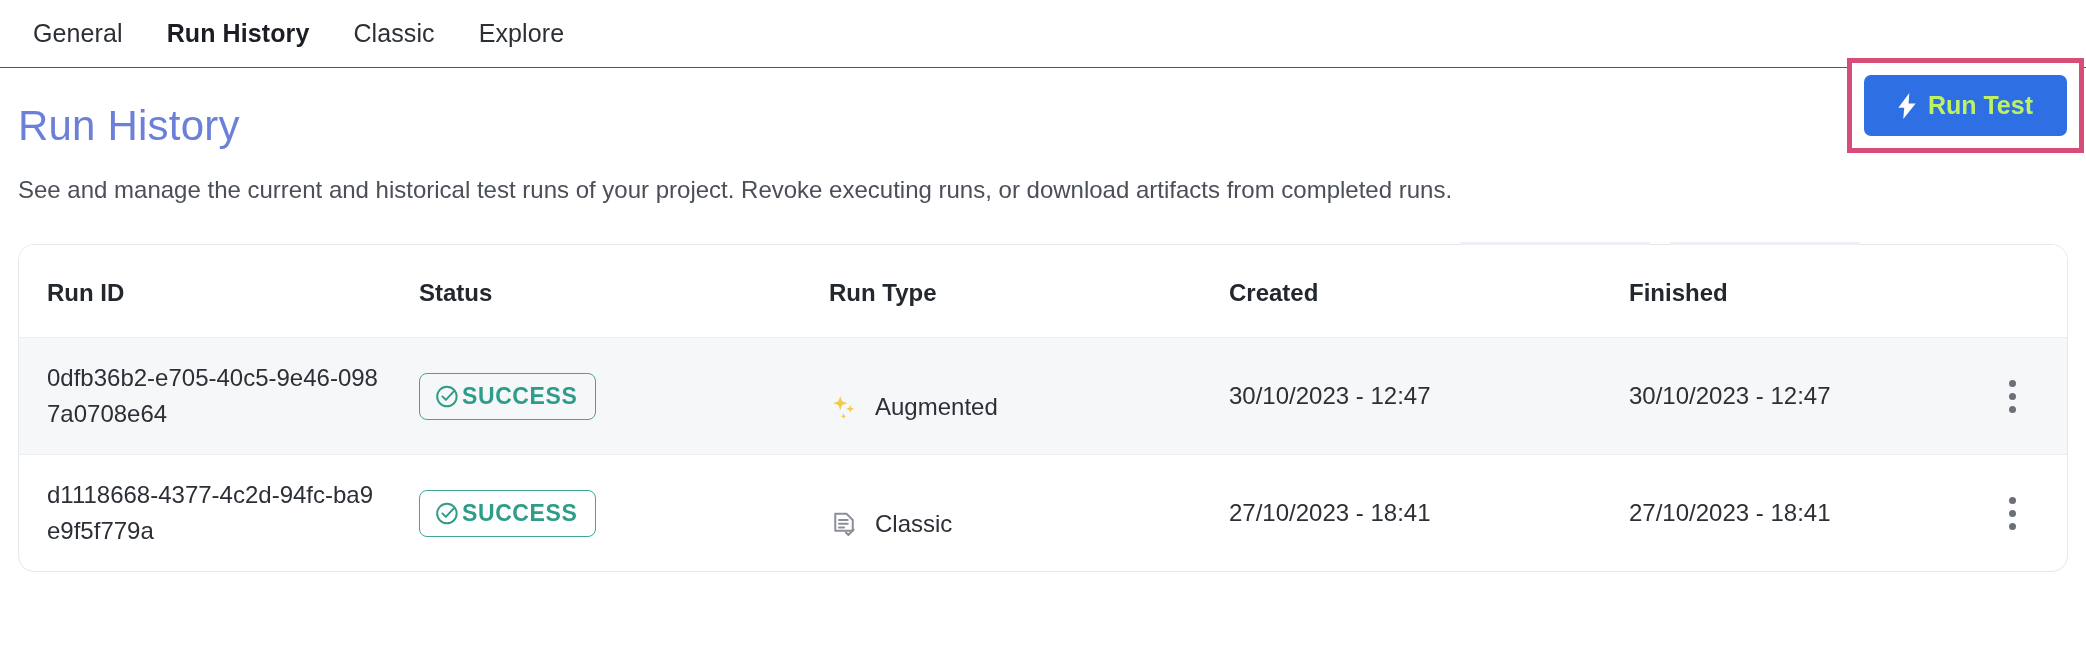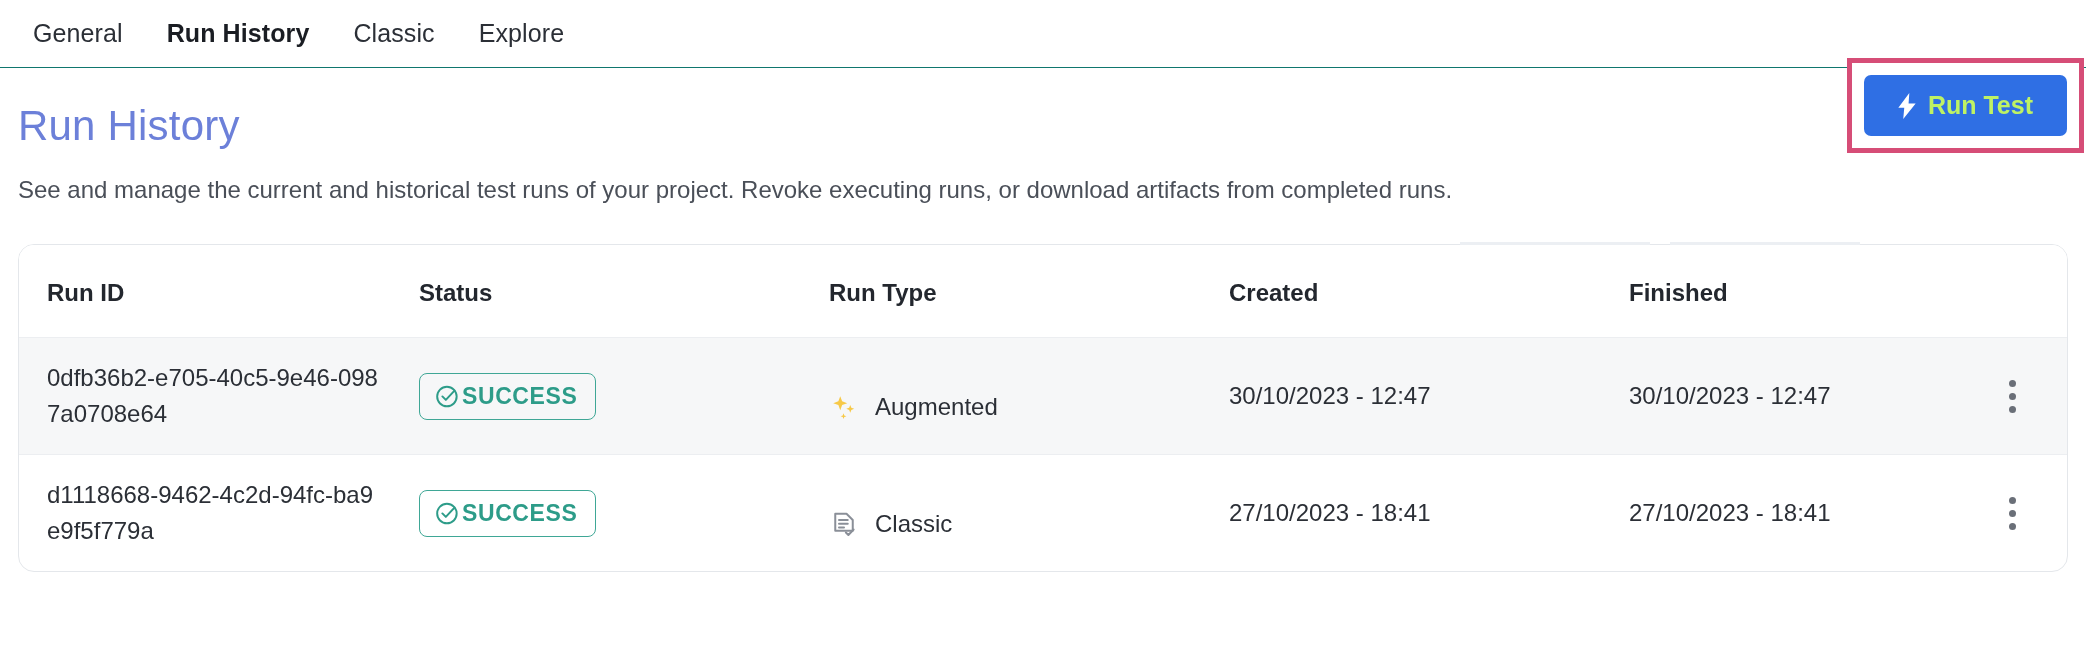--- a/index.html
+++ b/index.html
@@ -236,21 +236,21 @@
         <td class="col-menu">
           <div class="kebab">
               <i></i>
               <i></i>
               <i></i>
             </div>
         </td>
       </tr>
 
       <tr>
-        <td class="col-runid runid-cell">d1118668-9462-4c2d-94fc-ba9e9f5f779a</td>
+        <td class="col-runid runid-cell">d1118668-4377-4c2d-94fc-ba9e9f5f779a</td>
         <td class="col-status">
           <span class="badge">
             <svg width="26" height="26" viewBox="0 0 24 24" fill="none">
               <circle cx="11" cy="12.5" r="9" stroke="#2d9c89" stroke-width="1.8"></circle>
               <path d="M6.8 12.4l3.2 3.2 8-8.6" stroke="#2d9c89" stroke-width="1.8" stroke-linecap="round" stroke-linejoin="round"></path>
             </svg>
             <span>SUCCESS</span>
           </span>
         </td>
         <td class="col-runtype">

